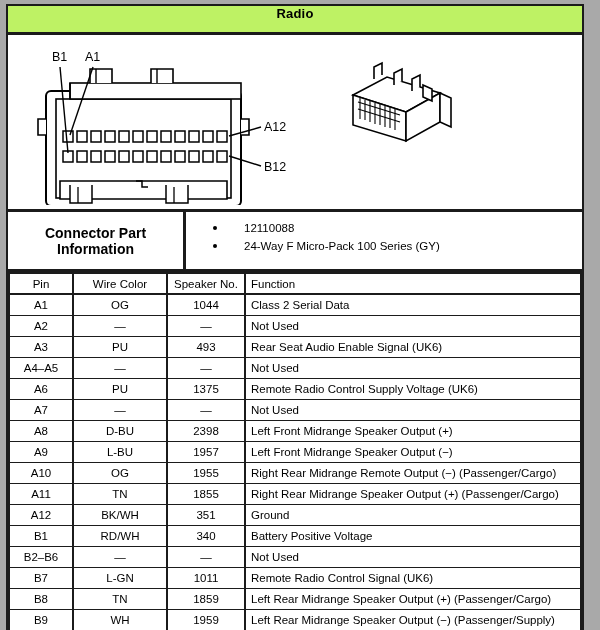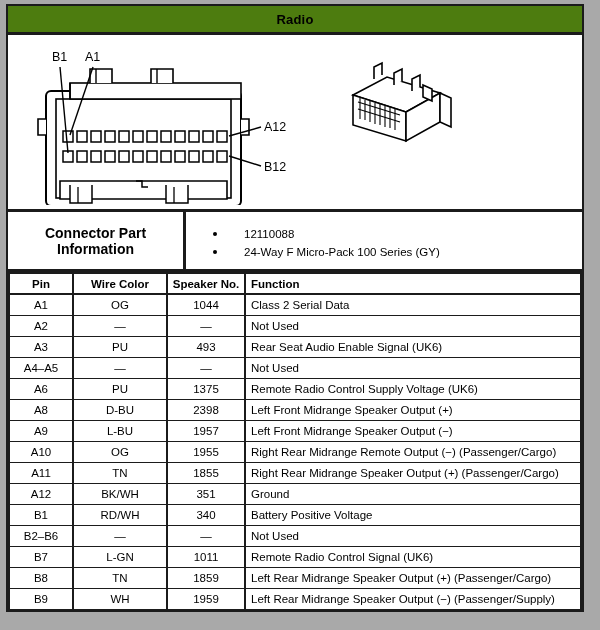--- a/index.html
+++ b/index.html
@@ -23,23 +23,22 @@
     background: #ffffff;
     border: 2px solid #1b1b1b;
     box-sizing: border-box;
   }
 
   
   .title-band {
     height: 26px;
     border-bottom: 3px solid #1b1b1b;
     display: flex;
-    align-items: center;
     justify-content: center;
-    background: #4d7c0f;
+    background: #bef264;
   }
   .title-band .title-text {
     font-size: 13px;
     font-weight: bold;
     letter-spacing: 0.2px;
   }
 
   
   .illustration {
     height: 174px;
@@ -62,21 +61,21 @@
     display: flex;
     align-items: center;
     justify-content: center;
     font-size: 14px;
     font-weight: bold;
     padding: 0 4px;
     text-align: center;
   }
   .partinfo-values {
     flex: 1;
-    padding: 13px 0 7px 0;
+    padding: 7px 0 7px 0;
     box-sizing: border-box;
   }
   .partinfo-values ul {
     margin: 0;
     padding: 0;
     list-style: none;
   }
   .partinfo-values li {
     font-size: 11.5px;
     line-height: 18px;
@@ -105,21 +104,21 @@
     border: 1px solid #1b1b1b;
     border-left-width: 2px;
     border-right-width: 2px;
     height: 21px;
     font-size: 11.5px;
     padding: 0 4px;
     box-sizing: border-box;
     overflow: hidden;
     white-space: nowrap;
   }
-  table.pins th { font-weight: bold; text-align: center; }
+  table.pins th { font-weight: normal; text-align: center; }
   table.pins tr > *:nth-child(1) { width: 64px;  text-align: center; }
   table.pins tr > *:nth-child(2) { width: 94px;  text-align: center; }
   table.pins tr > *:nth-child(3) { width: 78px;  text-align: center; }
   table.pins tr > *:nth-child(4) { text-align: left; padding-left: 5px; }
   table.pins tr:first-child th { border-top-width: 2px; border-bottom-width: 2px; }
 </style>
 </head>
 <body>
 
 <div class="page">
@@ -273,20 +272,26 @@
           <td>—</td>
           <td>Not Used</td>
         </tr>
         <tr>
           <td>A6</td>
           <td>PU</td>
           <td>1375</td>
           <td>Remote Radio Control Supply Voltage (UK6)</td>
         </tr>
         <tr>
+          <td>A7</td>
+          <td>—</td>
+          <td>—</td>
+          <td>Not Used</td>
+        </tr>
+        <tr>
           <td>A8</td>
           <td>D-BU</td>
           <td>2398</td>
           <td>Left Front Midrange Speaker Output (+)</td>
         </tr>
         <tr>
           <td>A9</td>
           <td>L-BU</td>
           <td>1957</td>
           <td>Left Front Midrange Speaker Output (−)</td>

